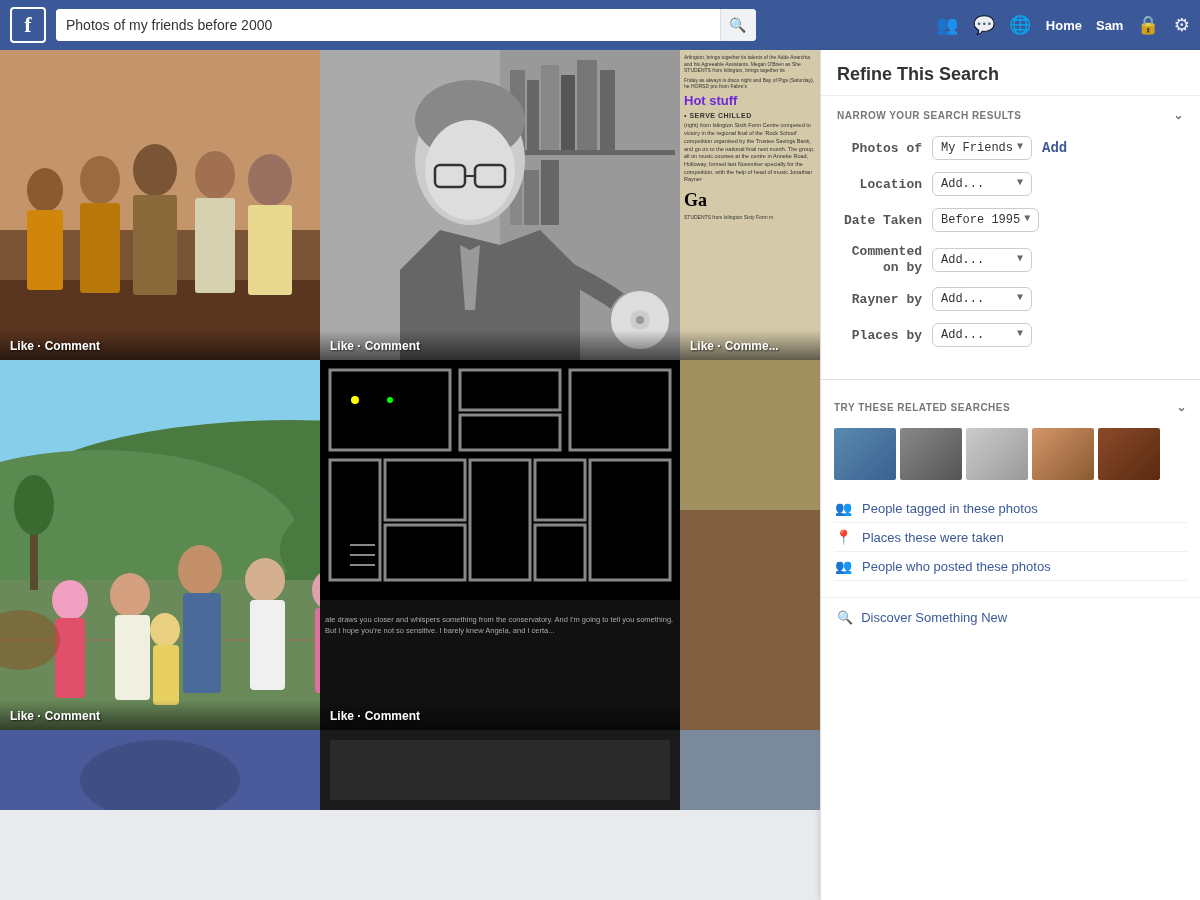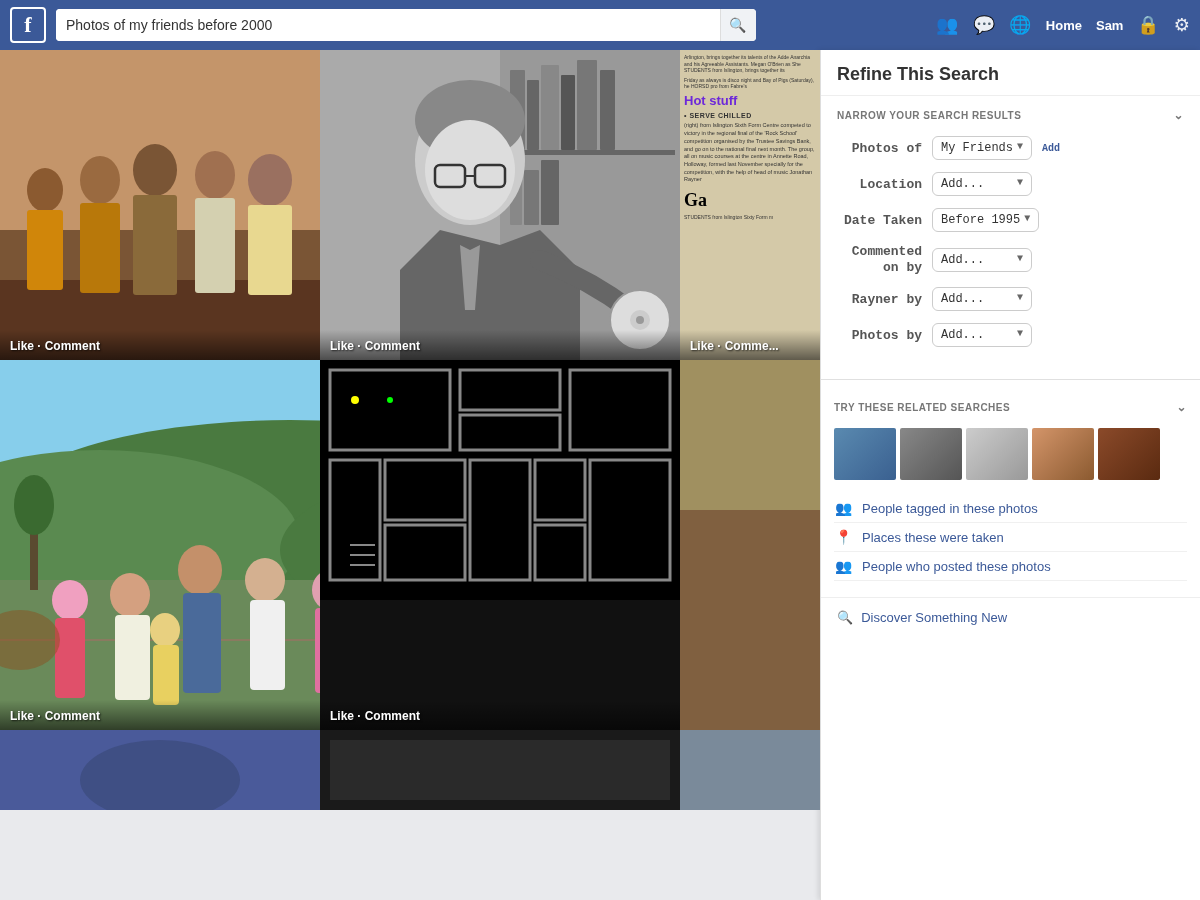--- a/index.html
+++ b/index.html
@@ -268,21 +268,21 @@
     }
 
     .filter-dropdown .dd-arrow {
       color: #666;
       font-size: 10px;
       margin-left: auto;
     }
 
     .add-link {
       color: #3b5998;
-      font-size: 10px;
+      font-size: 14px;
       cursor: pointer;
       font-weight: bold;
     }
 
     #divider {
       height: 1px;
       background: #e0e0e0;
       margin: 8px 0;
     }
 
@@ -525,20 +525,23 @@
         <line x1="30" y1="185" x2="55" y2="185" stroke="#888" stroke-width="2"></line>
         <line x1="30" y1="195" x2="55" y2="195" stroke="#888" stroke-width="2"></line>
         <line x1="30" y1="205" x2="55" y2="205" stroke="#888" stroke-width="2"></line>
 
         <circle cx="35" cy="40" r="4" fill="#ffff00"></circle>
 
         <circle cx="70" cy="40" r="3" fill="#00ff00"></circle>
 
         <rect x="0" y="240" width="360" height="130" fill="#111"></rect>
       </svg>
+      <div style="position:absolute;bottom:0;left:0;right:0;background:#111;padding:5px;font-size:7.5px;color:#aaa;line-height:1.4;overflow:hidden;height:120px;">
+        ate draws you closer and whispers something from the conservatory. And I'm going to tell you something. But I hope you're not so sensitive. I barely knew Angela, and I certa...
+      </div>
       <div class="photo-overlay">
         <span class="photo-actions">Like · Comment</span>
       </div>
     </div>
 
     <div class="photo-cell" id="photo9" style="grid-column:3;grid-row:2;overflow:hidden;">
       <div class="photo-bg">
         <svg width="100%" height="100%" xmlns="http://www.w3.org/2000/svg" style="position:absolute;top:0;left:0;">
           <rect width="140" height="370" fill="#b0a080"></rect>
           <rect x="0" y="0" width="140" height="150" fill="#a09060"></rect>
@@ -614,21 +617,21 @@
 
       <div class="filter-row">
         <span class="filter-label">Rayner by</span>
         <div class="filter-dropdown">
           <span>Add...</span>
           <span class="dd-arrow">▼</span>
         </div>
       </div>
 
       <div class="filter-row">
-        <span class="filter-label">Photos by</span>
+        <span class="filter-label">Places by</span>
         <div class="filter-dropdown">
           <span>Add...</span>
           <span class="dd-arrow">▼</span>
         </div>
       </div>
     </div>
 
     <div id="divider"></div>
 
     <div id="related-section">

